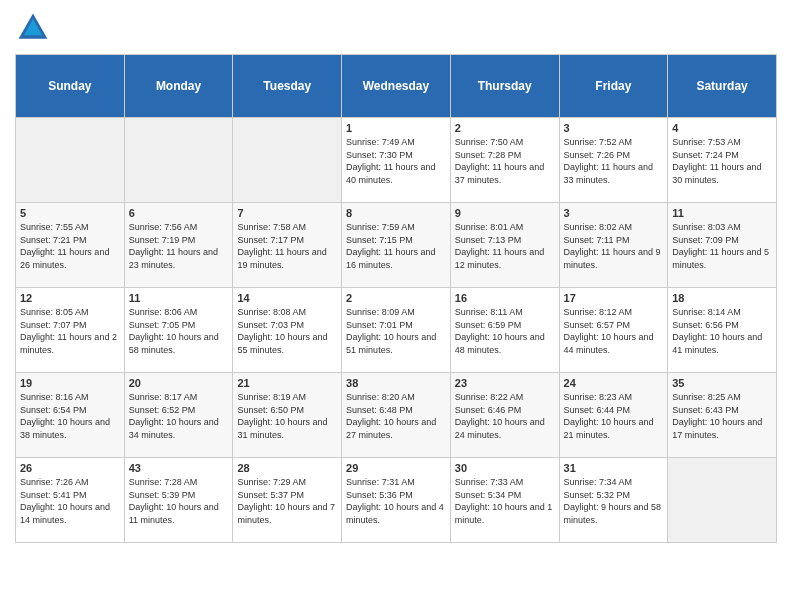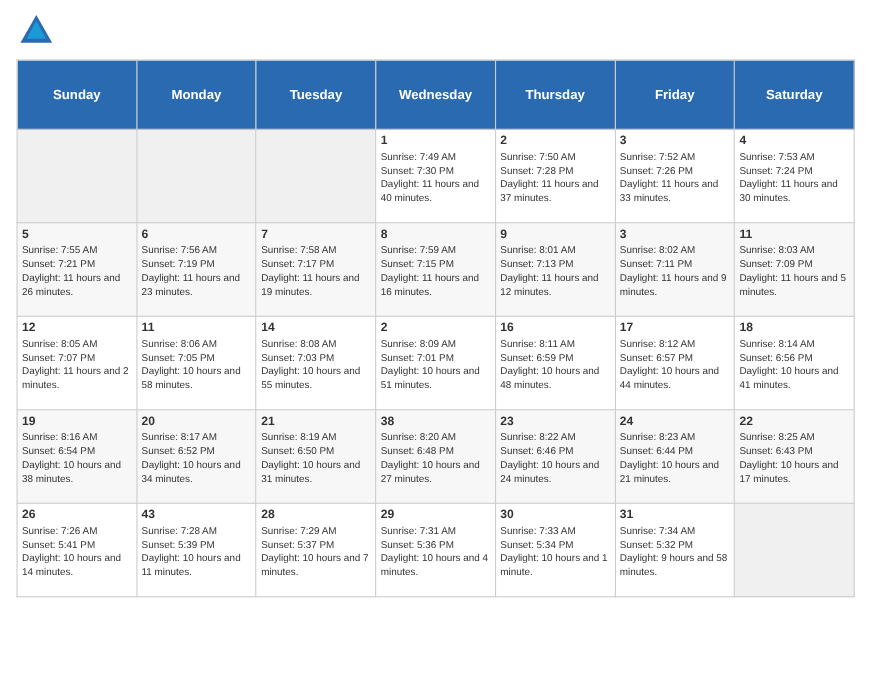--- a/index.html
+++ b/index.html
@@ -227,21 +227,21 @@
         </td>
         <td>
           <span class="day-number">23</span>
 <div class="day-info">Sunrise: 8:22 AM<br>Sunset: 6:46 PM<br>Daylight: 10 hours and 24 minutes.</div>
         </td>
         <td>
           <span class="day-number">24</span>
 <div class="day-info">Sunrise: 8:23 AM<br>Sunset: 6:44 PM<br>Daylight: 10 hours and 21 minutes.</div>
         </td>
         <td>
-          <span class="day-number">22</span>
+          <span class="day-number">35</span>
 <div class="day-info">Sunrise: 8:25 AM<br>Sunset: 6:43 PM<br>Daylight: 10 hours and 17 minutes.</div>
         </td>
       </tr>
       <tr>
         <td>
           <span class="day-number">26</span>
 <div class="day-info">Sunrise: 7:26 AM<br>Sunset: 5:41 PM<br>Daylight: 10 hours and 14 minutes.</div>
         </td>
         <td>
           <span class="day-number">43</span>

